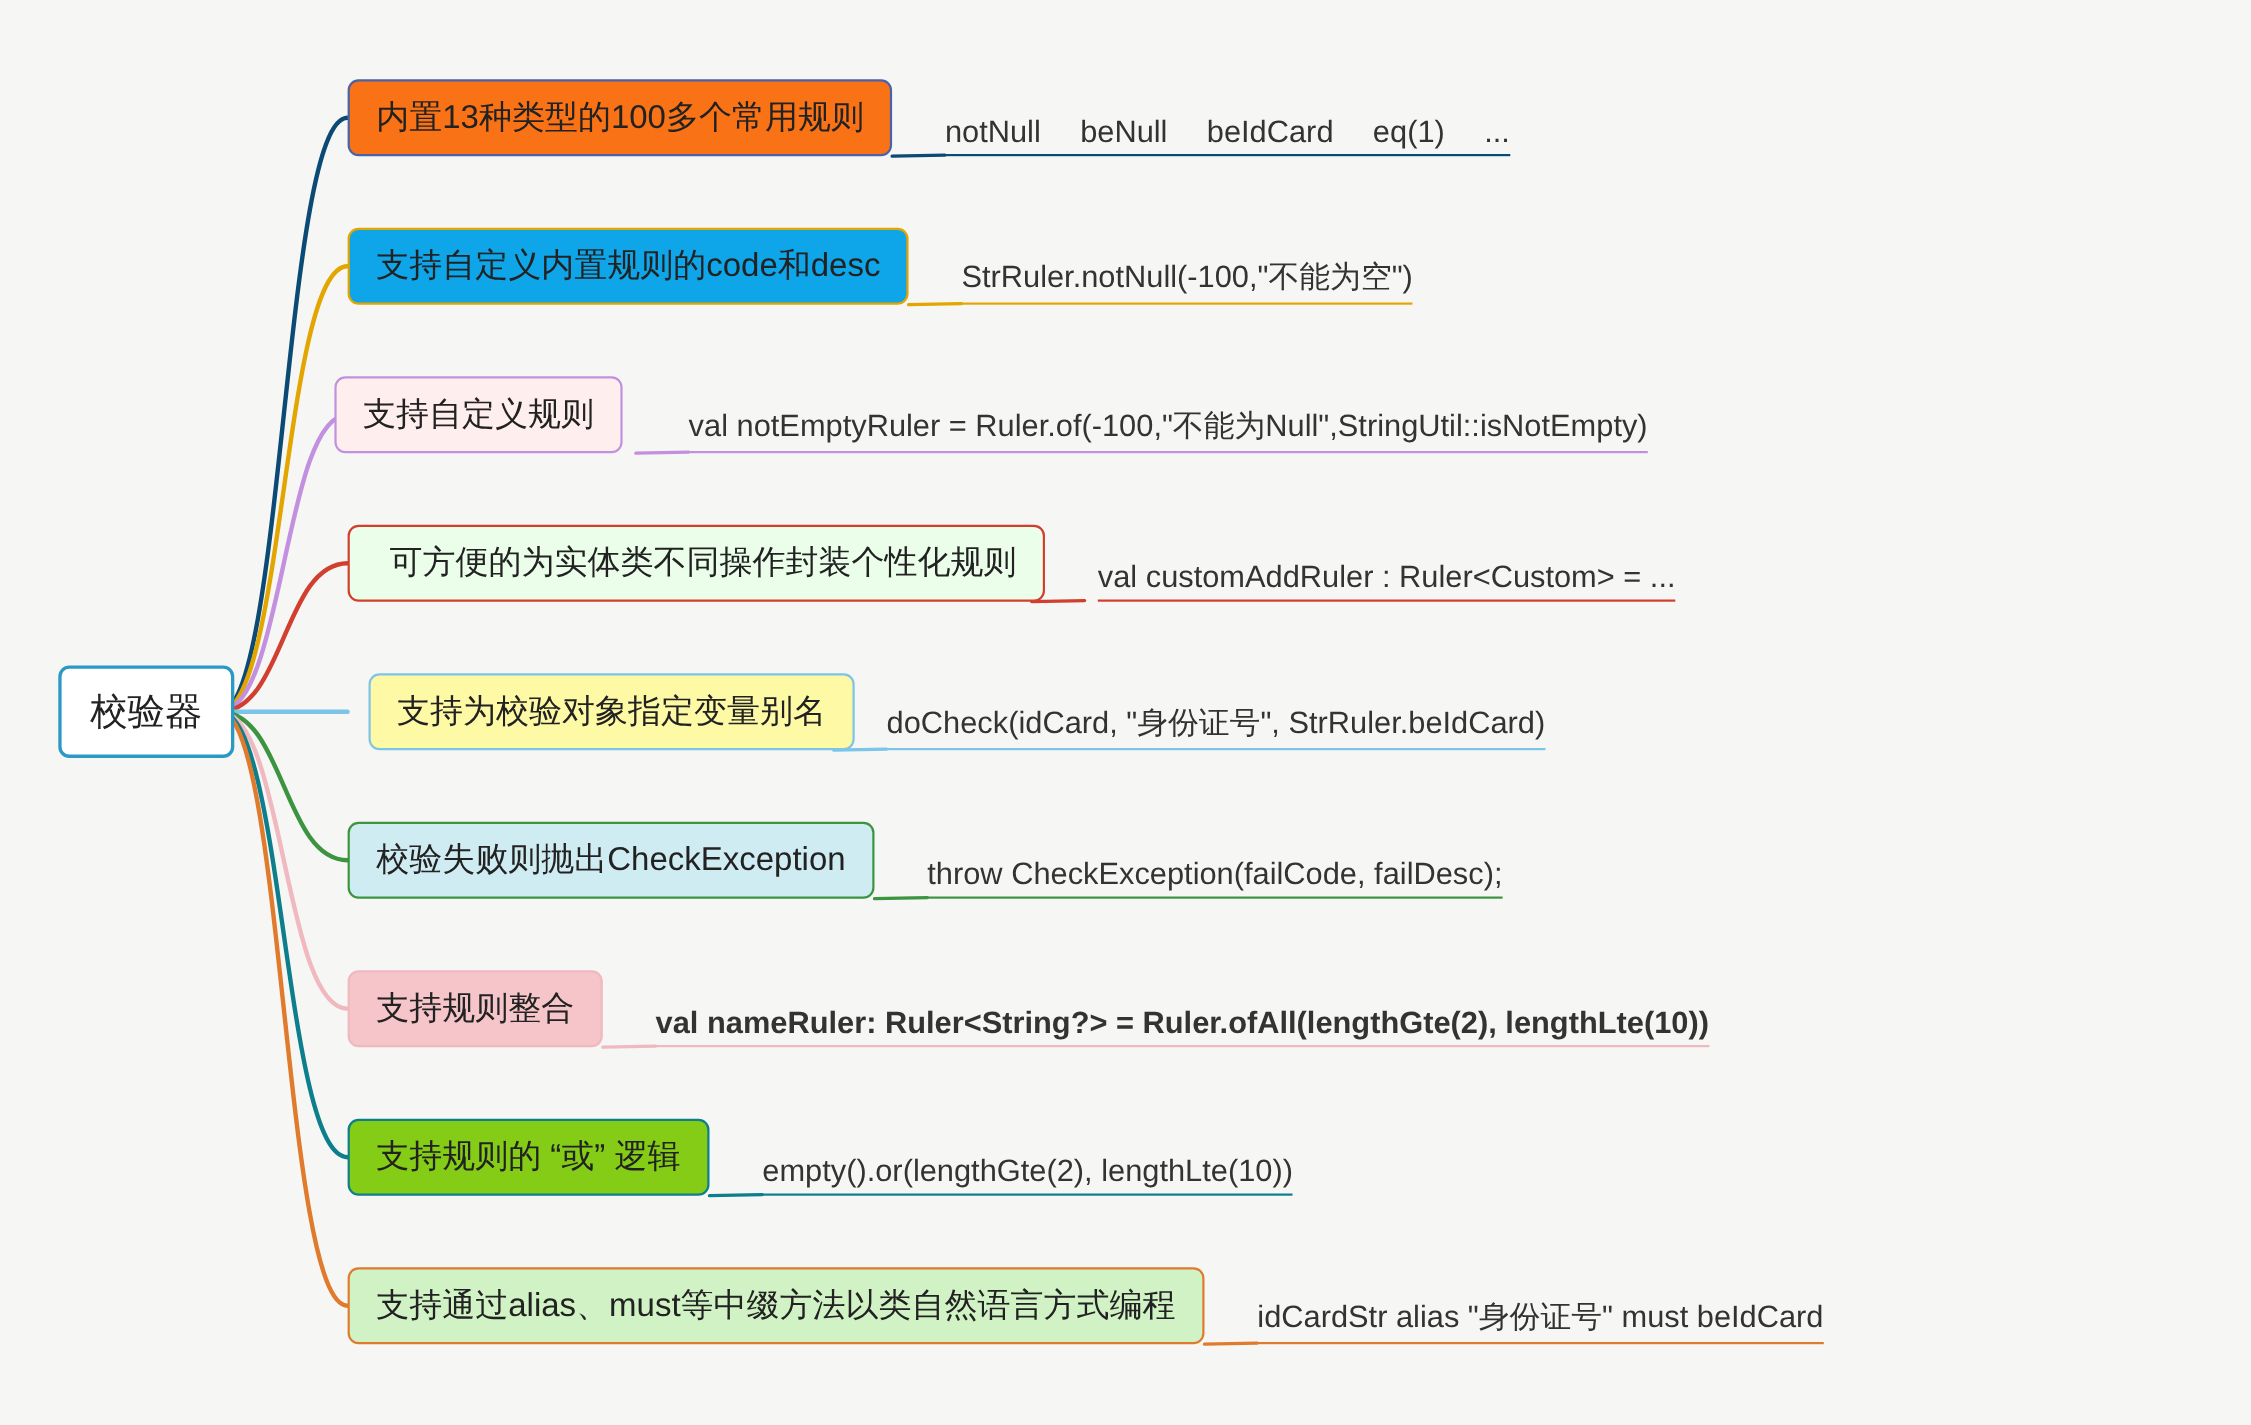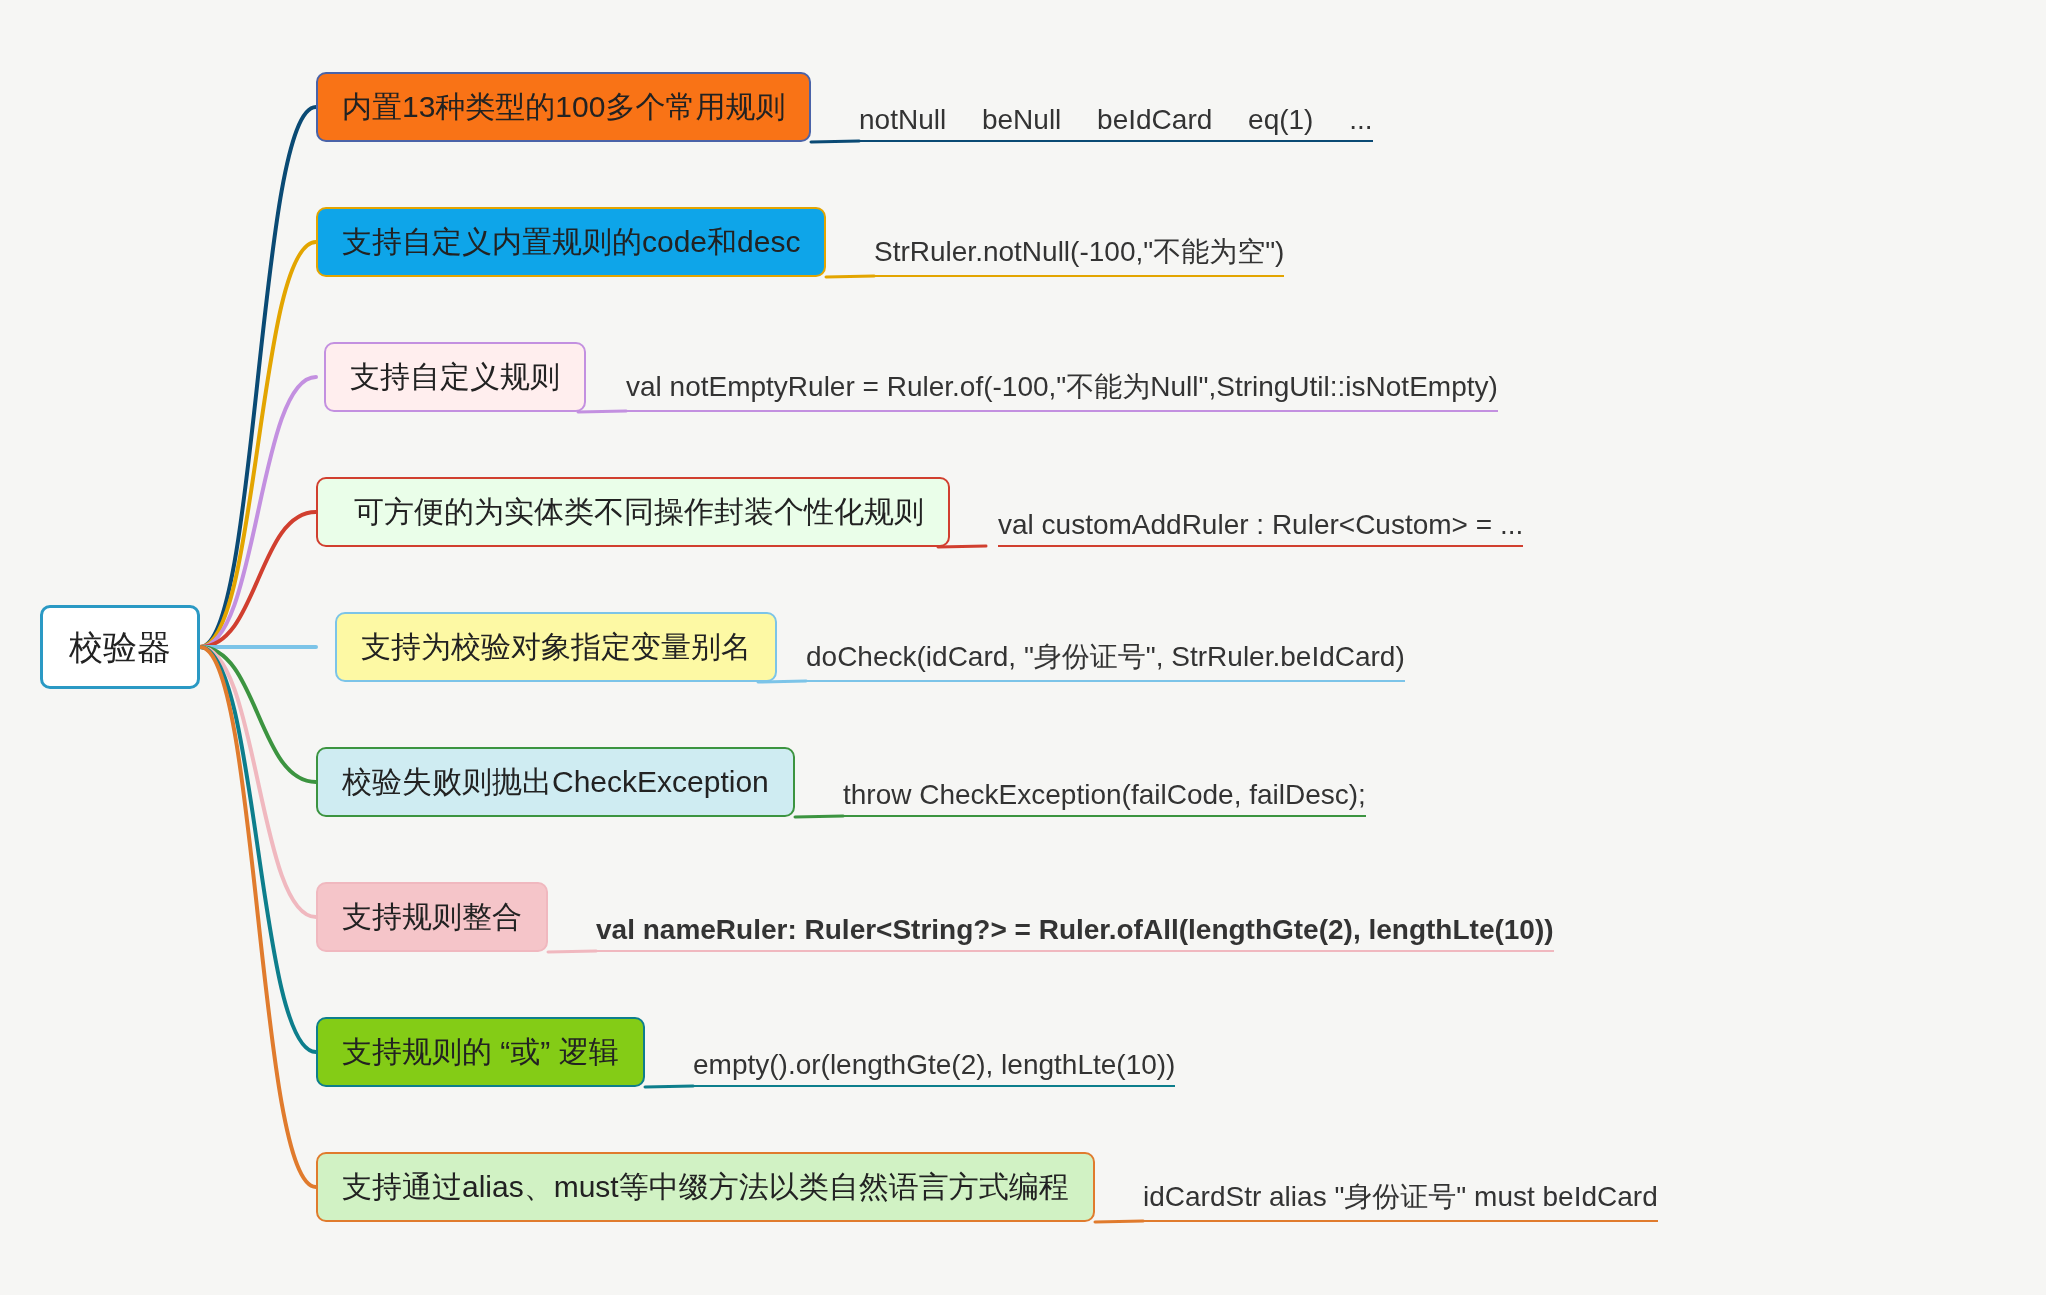--- a/index.html
+++ b/index.html
@@ -34,20 +34,21 @@
     border-style: solid;
     color: #222;
     white-space: nowrap;
   }
   .root {
     background: #ffffff;
     border-color: #2a99c4;
     border-width: 3px;
     font-size: 34px;
     padding: 18px 26px;
+    margin-left: 13px;
   }
   .leaf {
     position: absolute;
     font-size: 28px;
     color: #333;
     white-space: nowrap;
     padding-bottom: 6px;
     text-align: center;
   }
   .leaf .ul {
@@ -81,21 +82,21 @@
       <line x1="1095" y1="1222" x2="1143" y2="1221" stroke="#e07b2d" stroke-width="3" stroke-linecap="round"></line>
     </svg>
 
   <div class="node root" id="root" style="left: 40px; top: 604.5px;">
     <span>校验器</span>
   </div>
 <div class="node" style="left: 316px; background: #f97316; border-color: rgb(74, 99, 168); top: 72px;"><span>内置13种类型的100多个常用规则</span></div>
     <div class="leaf" style="left: 859px; top: 104px;"><span>notNull   beNull   beIdCard   eq(1)   ...</span><div class="ul" style="background: rgb(10, 74, 116);"></div></div>
     <div class="node" style="left: 316px; background: #0ea5e9; border-color: rgb(227, 165, 0); top: 207px;"><span>支持自定义内置规则的code和desc</span></div>
     <div class="leaf" style="left: 874px; top: 233px;"><span>StrRuler.notNull(-100,"不能为空")</span><div class="ul" style="background: rgb(227, 165, 0);"></div></div>
-    <div class="node" style="left: 324px; background: rgb(255, 238, 238); border-color: rgb(195, 144, 224); top: 342px;"><span>支持自定义规则</span></div>
+    <div class="node" style="left: 304px; background: rgb(255, 238, 238); border-color: rgb(195, 144, 224); top: 342px;"><span>支持自定义规则</span></div>
     <div class="leaf" style="left: 626px; top: 368px;"><span>val notEmptyRuler = Ruler.of(-100,"不能为Null",StringUtil::isNotEmpty)</span><div class="ul" style="background: rgb(195, 144, 224);"></div></div>
     <div class="node" style="left: 316px; background: rgb(234, 254, 233); border-color: rgb(209, 63, 47); top: 477px; padding-left: 36px;"><span>可方便的为实体类不同操作封装个性化规则</span></div>
     <div class="leaf" style="left: 986px; top: 509px; margin-left: 12px;"><span>val customAddRuler : Ruler&lt;Custom&gt;  = ...</span><div class="ul" style="background: rgb(209, 63, 47);"></div></div>
     <div class="node" style="left: 335px; background: rgb(253, 249, 164); border-color: rgb(124, 196, 232); top: 612px;"><span>支持为校验对象指定变量别名</span></div>
     <div class="leaf" style="left: 806px; top: 638px;"><span>doCheck(idCard, "身份证号", StrRuler.beIdCard)</span><div class="ul" style="background: rgb(124, 196, 232);"></div></div>
     <div class="node" style="left: 316px; background: rgb(207, 236, 242); border-color: rgb(60, 148, 64); top: 747px;"><span>校验失败则抛出CheckException</span></div>
     <div class="leaf" style="left: 843px; top: 779px;"><span>throw CheckException(failCode, failDesc);</span><div class="ul" style="background: rgb(60, 148, 64);"></div></div>
     <div class="node" style="left: 316px; background: rgb(245, 197, 201); border-color: rgb(240, 184, 191); top: 882px;"><span>支持规则整合</span></div>
     <div class="leaf" style="left: 596px; top: 914px; font-weight: bold;"><span>val nameRuler: Ruler&lt;String?&gt; = Ruler.ofAll(lengthGte(2), lengthLte(10))</span><div class="ul" style="background: rgb(240, 184, 191);"></div></div>
     <div class="node" style="left: 316px; background: #84cc16; border-color: rgb(13, 126, 140); top: 1017px;"><span>支持规则的 “或” 逻辑</span></div>

